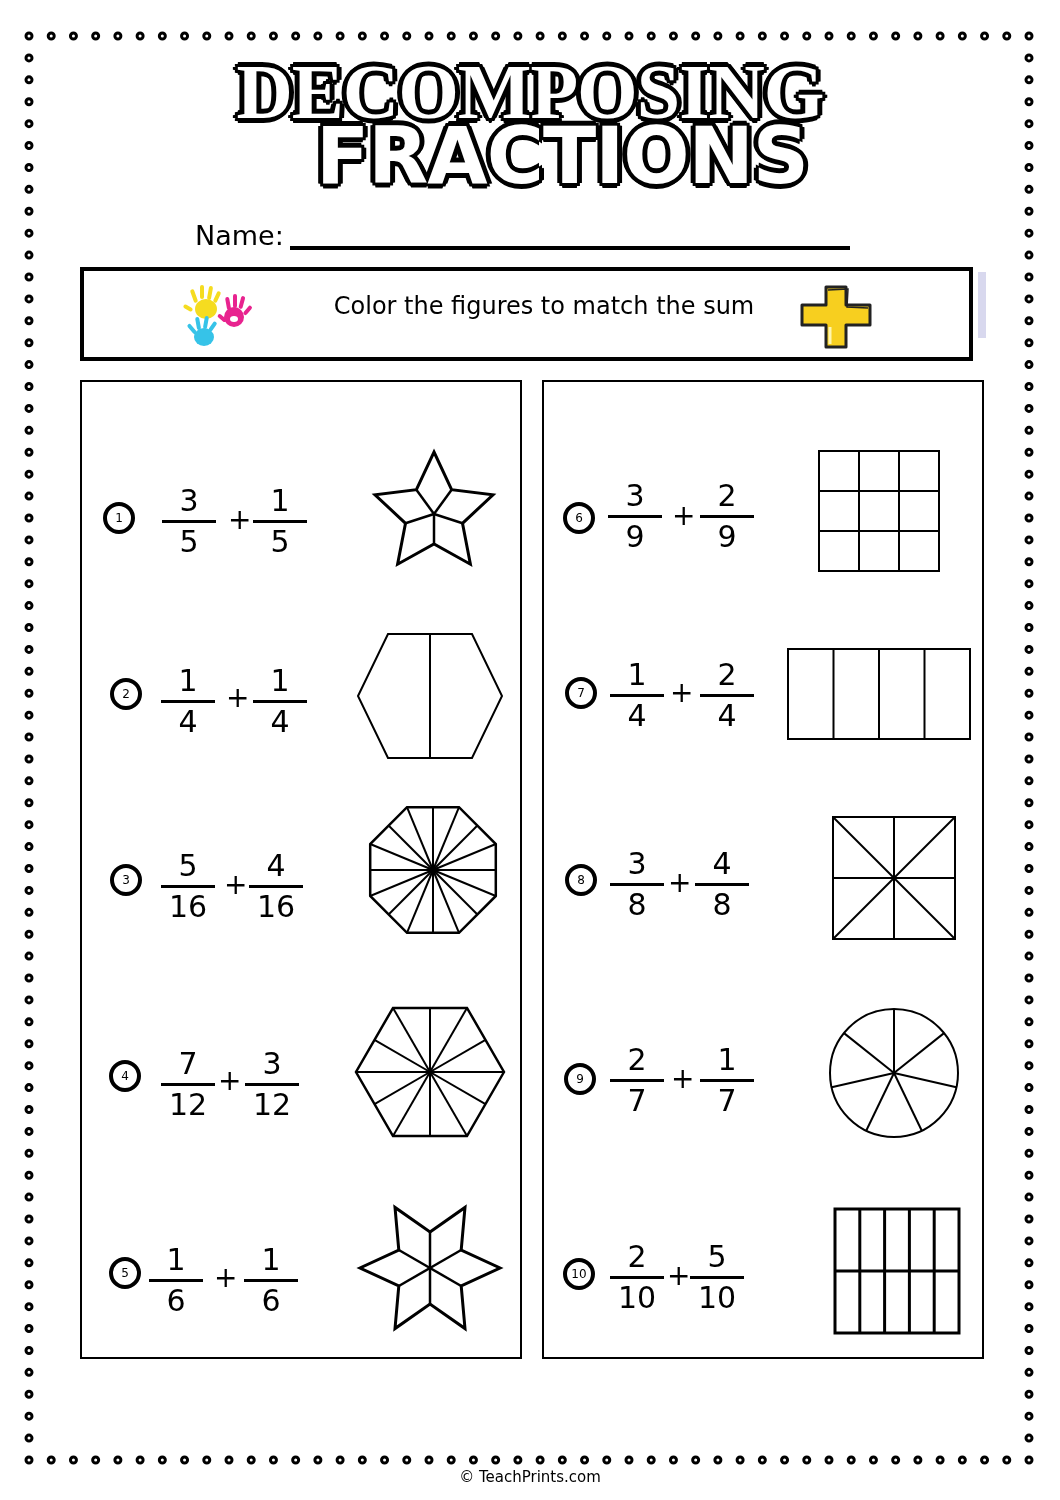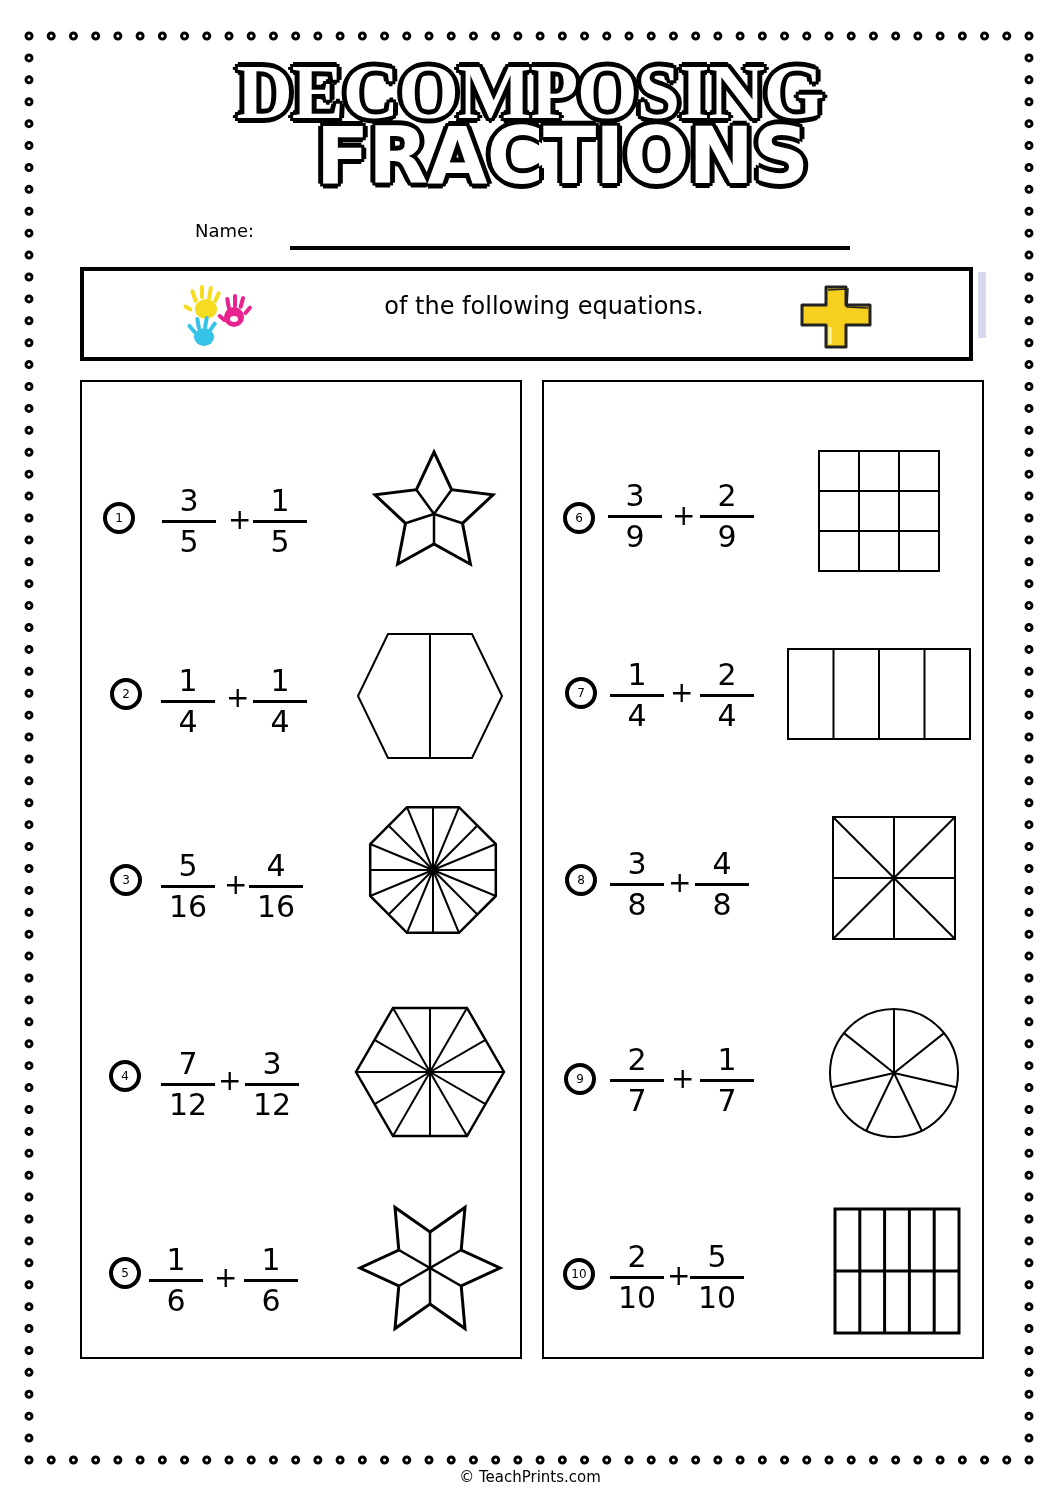--- a/index.html
+++ b/index.html
@@ -6,21 +6,21 @@
   body { width:1060px; height:1500px; background:#ffffff; position:relative; overflow:hidden;
          font-family:"DejaVu Sans", sans-serif; color:#000; }
   #dots { position:absolute; left:0; top:0; width:1060px; height:1500px; }
   .title { position:absolute; left:0; width:1060px; text-align:center; font-family:"DejaVu Sans", sans-serif;
            font-weight:bold; font-size:78px; line-height:80px; color:#fff; letter-spacing:-1px;
            -webkit-text-stroke:0; paint-order:stroke fill;
            text-shadow: 4px 0 0 #000, -4px 0 0 #000, 0 4px 0 #000, 0 -4px 0 #000, 3px 3px 0 #000, -3px -3px 0 #000, 3px -3px 0 #000, -3px 3px 0 #000,
                         5px 0 0 #000, -5px 0 0 #000, 0 5px 0 #000, 0 -5px 0 #000; }
   .title1 { top:52px;font-family:Liberation Serif, serif; }
   .title2 { top:116px;padding-left:32px; }
-  .name-row { position:absolute; left:195px; top:220px; font-family:"DejaVu Sans", sans-serif; font-size:18px; }
+  .name-row { position:absolute; left:195px; top:220px; font-family:"DejaVu Sans", sans-serif; font-size:27px; }
   .name-line { position:absolute; left:290px; top:246px; width:560px; height:4px; background:#000; }
   .instr { position:absolute; left:80px; top:267px; width:893px; height:94px; border:4px solid #000; box-sizing:border-box; background:#fff; }
   .instr-shadow { position:absolute; left:978px; top:272px; width:8px; height:66px; background:#d8d8ee; }
   .instr-text { position:absolute; left:200px; top:18px; width:520px; text-align:center; font-family:"DejaVu Sans", sans-serif;
                 font-size:24px; line-height:34px; }
   .hands { position:absolute; left:92px; top:12px; width:90px; height:70px; }
   .plus-icon { position:absolute; left:712px; top:10px; width:80px; height:72px; }
   .panel { position:absolute; top:380px; width:442px; height:979px; border:2px solid #000; box-sizing:border-box; background:#fff; }
   .panel-left { left:80px; }
   .panel-right { left:542px; width:442px; }
@@ -289,21 +289,21 @@
     <g fill="#36c3e8">
         <ellipse cx="28" cy="54" rx="10" ry="9"></ellipse>
         <rect x="14" y="40" width="4" height="12" rx="2" transform="rotate(-40 16 46)"></rect>
         <rect x="20" y="34" width="4" height="13" rx="2" transform="rotate(-10 22 40)"></rect>
         <rect x="28" y="33" width="4" height="13" rx="2" transform="rotate(10 30 39)"></rect>
         <rect x="35" y="38" width="4" height="11" rx="2" transform="rotate(35 37 43)"></rect>
       </g>
     <ellipse cx="58" cy="36" rx="4" ry="3" fill="#fff"></ellipse>
   </svg>
   <div class="instr-text">
-    <div>of the following equations.</div>
+    <div>Color the figures to match the sum</div>
   </div>
   <svg class="plus-icon" viewBox="0 0 80 72">
     <path d="M30 6 L50 6 L50 24 L74 24 L74 44 L50 44 L50 66 L30 66 L30 44 L6 44 L6 24 L30 24 Z" fill="#f7cf1f" stroke="#222" stroke-width="3" stroke-linejoin="round"></path>
     <path d="M32 9 L52 8 L51 26 L72 27" fill="none" stroke="#222" stroke-width="1.5"></path>
     <path d="M34 46 L34 63" fill="none" stroke="#fff6b0" stroke-width="3"></path>
   </svg>
 </div>
 
 <div class="panel panel-left"></div>
 <div class="panel panel-right"></div>

